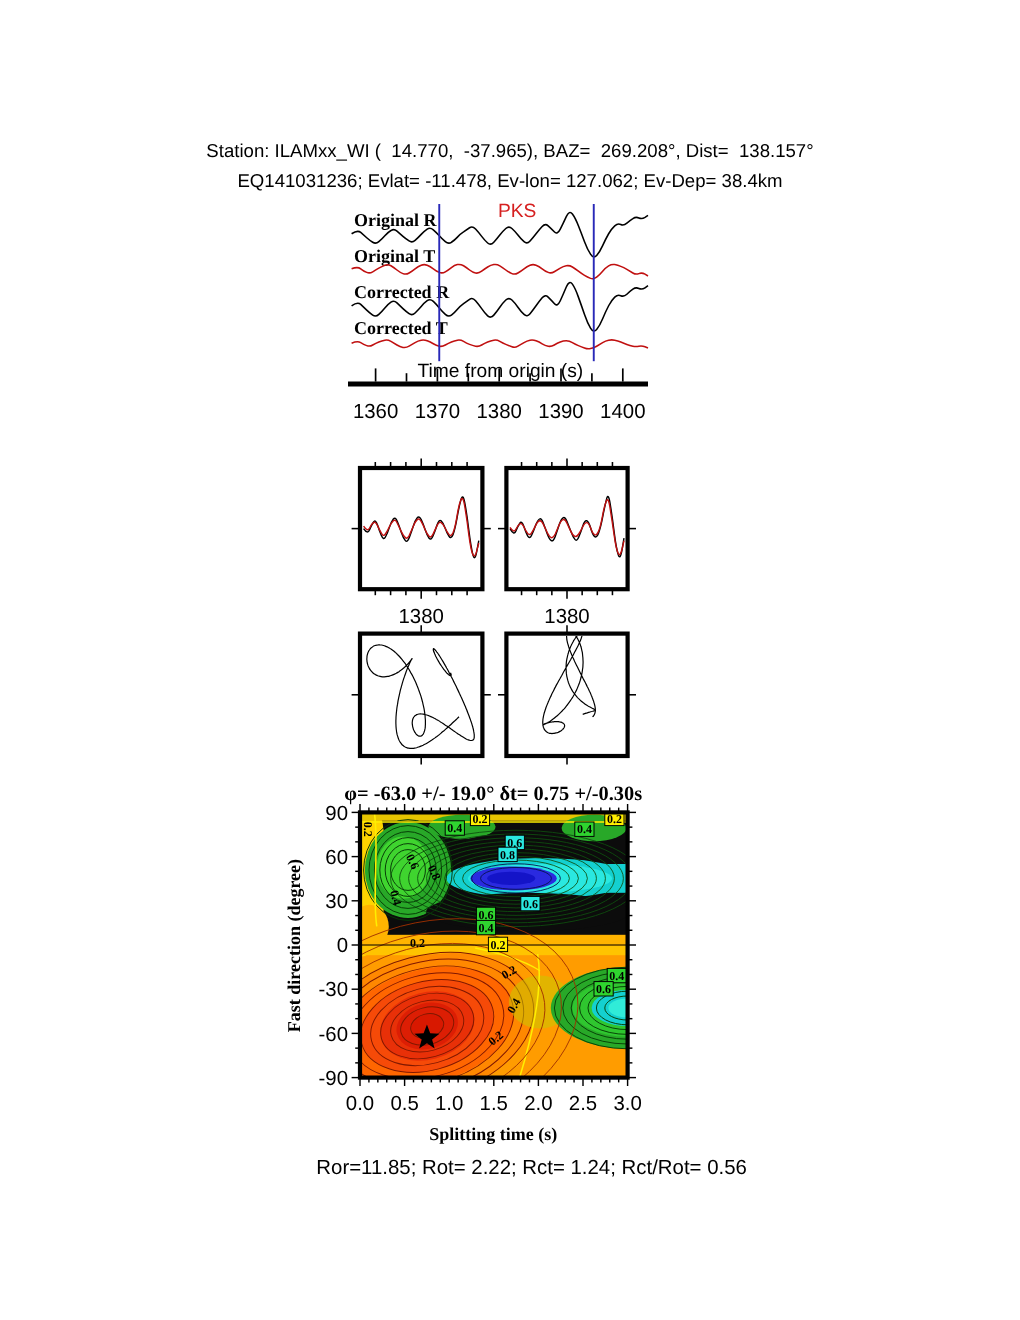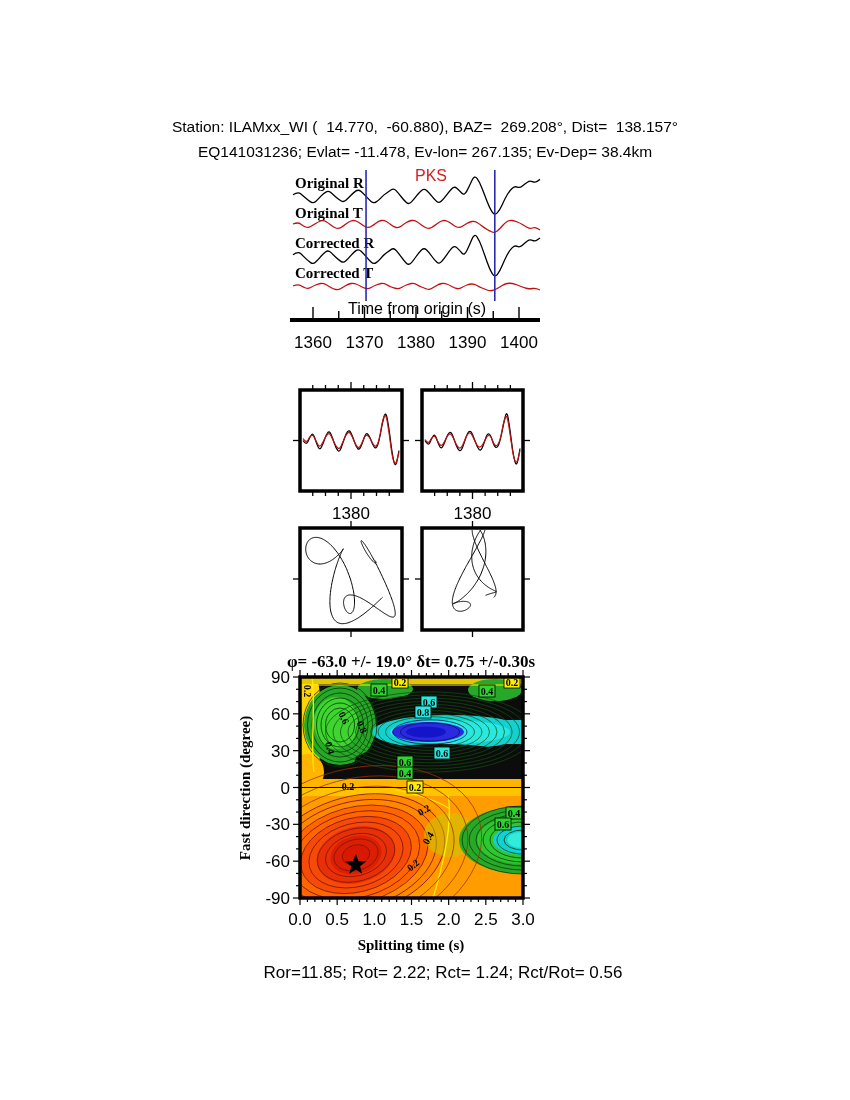--- a/index.html
+++ b/index.html
@@ -14,22 +14,22 @@
   .sans16{font:16px "Liberation Sans",sans-serif;}
   .sans17{font:17px "Liberation Sans",sans-serif;}
   .serifb15{font:bold 15px "Liberation Serif",serif;}
   .serifb17{font:bold 17px "Liberation Serif",serif;}
   .chiptext{font:bold 10px "Liberation Serif",serif;}
 </style>
 </head>
 <body>
 
 <div class="page">
-  <div class="hline" style="top:118px;">Station: ILAMxx_WI (  14.770,  -60.880), BAZ=  269.208°, Dist=  138.157°</div>
-  <div class="hline" style="top:143px;">EQ141031236; Evlat= -11.478, Ev-lon= 267.135; Ev-Dep= 38.4km</div>
+  <div class="hline" style="top:118px;">Station: ILAMxx_WI (  14.770,  -37.965), BAZ=  269.208°, Dist=  138.157°</div>
+  <div class="hline" style="top:143px;">EQ141031236; Evlat= -11.478, Ev-lon= 127.062; Ev-Dep= 38.4km</div>
 
   <svg id="fig" width="850" height="1100" viewBox="0 0 850 1100">
     <defs>
       <clipPath id="cclip">
           <rect x="0" y="0" width="223" height="221"></rect>
         </clipPath>
       <clipPath id="pclipL">
           <rect x="302" y="392" width="98" height="97"></rect>
         </clipPath>
       <clipPath id="pclipR">

